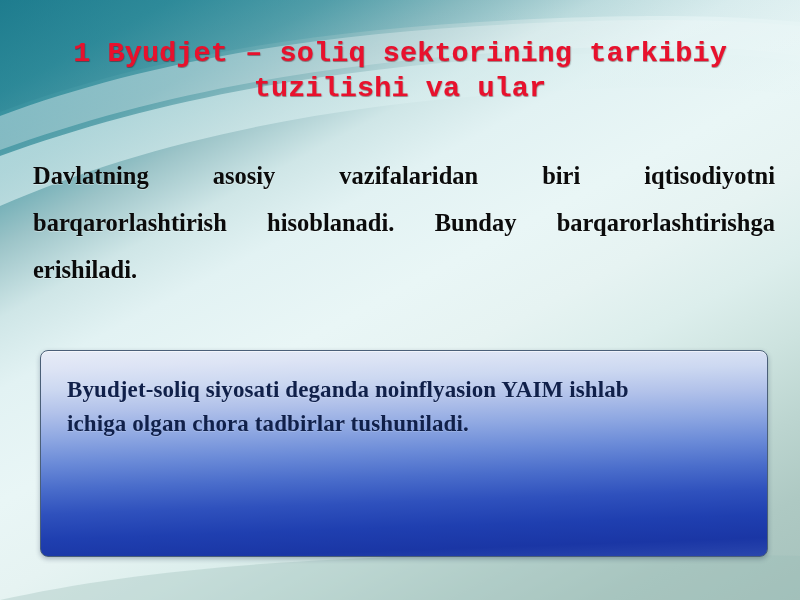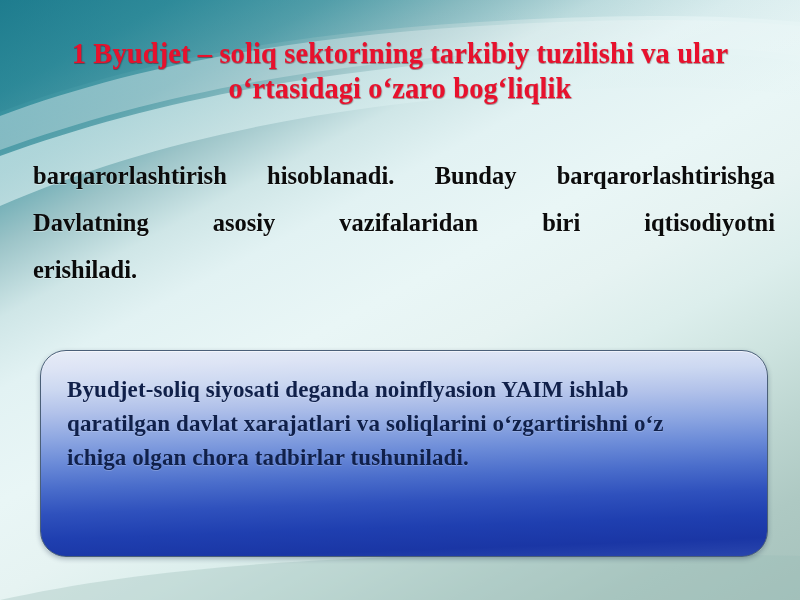--- a/index.html
+++ b/index.html
@@ -41,20 +41,21 @@
   .swoosh-layer svg { display: block; width: 800px; height: 600px; }
 
   
   .title-block {
     position: absolute;
     left: 44px;
     top: 36px;
     width: 712px;
     text-align: center;
     line-height: 1.24;
+    font-family: Liberation Mono, monospace;
   }
   .title-line {
     display: block;
     color: #e8112d;
     font-weight: bold;
     font-size: 28.5px;
     letter-spacing: 0.1px;
     text-shadow:
       0 1px 0 rgba(120,0,10,0.30),
       1px 1px 1px rgba(0,0,0,0.18);
@@ -84,21 +85,21 @@
   }
 
   
   .callout {
     position: absolute;
     left: 40px;
     top: 350px;
     width: 728px;
     height: 207px;
     box-sizing: border-box;
-    border-radius: 26px;
+    border-radius: 8px;
     border: 1px solid #4a5f78;
     background:
       linear-gradient(178deg,
         #e7ecf7 0%,
         #dde4f5 8%,
         #ccd8f1 17%,
         #b2c2ea 27%,
         #8fa8e2 38%,
         #6b8bd8 49%,
         #4a6dcb 60%,
@@ -149,28 +150,26 @@
       </defs>
       <path d="M0,112 C150,56 330,26 560,18 C660,14 740,16 800,22 L800,0 L0,0 Z" fill="url(#wave2)"></path>
       <path d="M0,150 C160,92 340,58 580,48 C680,44 750,48 800,56 L800,26 C740,20 660,18 560,22 C330,30 150,60 0,116 Z" fill="url(#wave3)"></path>
       <path d="M0,206 C170,132 370,96 620,88 C700,86 760,90 800,96 L800,62 C750,54 680,50 580,54 C340,64 160,98 0,156 Z" fill="url(#wave1)"></path>
       <path d="M0,600 C180,560 420,548 800,556 L800,600 Z" fill="#9cbdb7" opacity="0.35"></path>
     </svg>
   </div>
 
   <div class="title-block">
     <span class="title-line">1 Byudjet – soliq sektorining tarkibiy tuzilishi va ular</span>
-    <span class="title-line">o‘rtasidagi o‘zaro bog‘liqlik</span>
   </div>
 
   <div class="body-block">
+    <span class="body-line">Davlatning asosiy vazifalaridan biri iqtisodiyotni</span>
     <span class="body-line">barqarorlashtirish hisoblanadi. Bunday barqarorlashtirishga</span>
-    <span class="body-line">Davlatning asosiy vazifalaridan biri iqtisodiyotni</span>
     <span class="body-line last">erishiladi.</span>
   </div>
 
   <div class="callout">
     <span class="callout-line">Byudjet-soliq siyosati deganda noinflyasion YAIM ishlab</span>
-    <span class="callout-line">qaratilgan davlat xarajatlari va soliqlarini o‘zgartirishni o‘z</span>
     <span class="callout-line">ichiga olgan chora tadbirlar tushuniladi.</span>
   </div>
 
 </div>
 
 </body></html>

